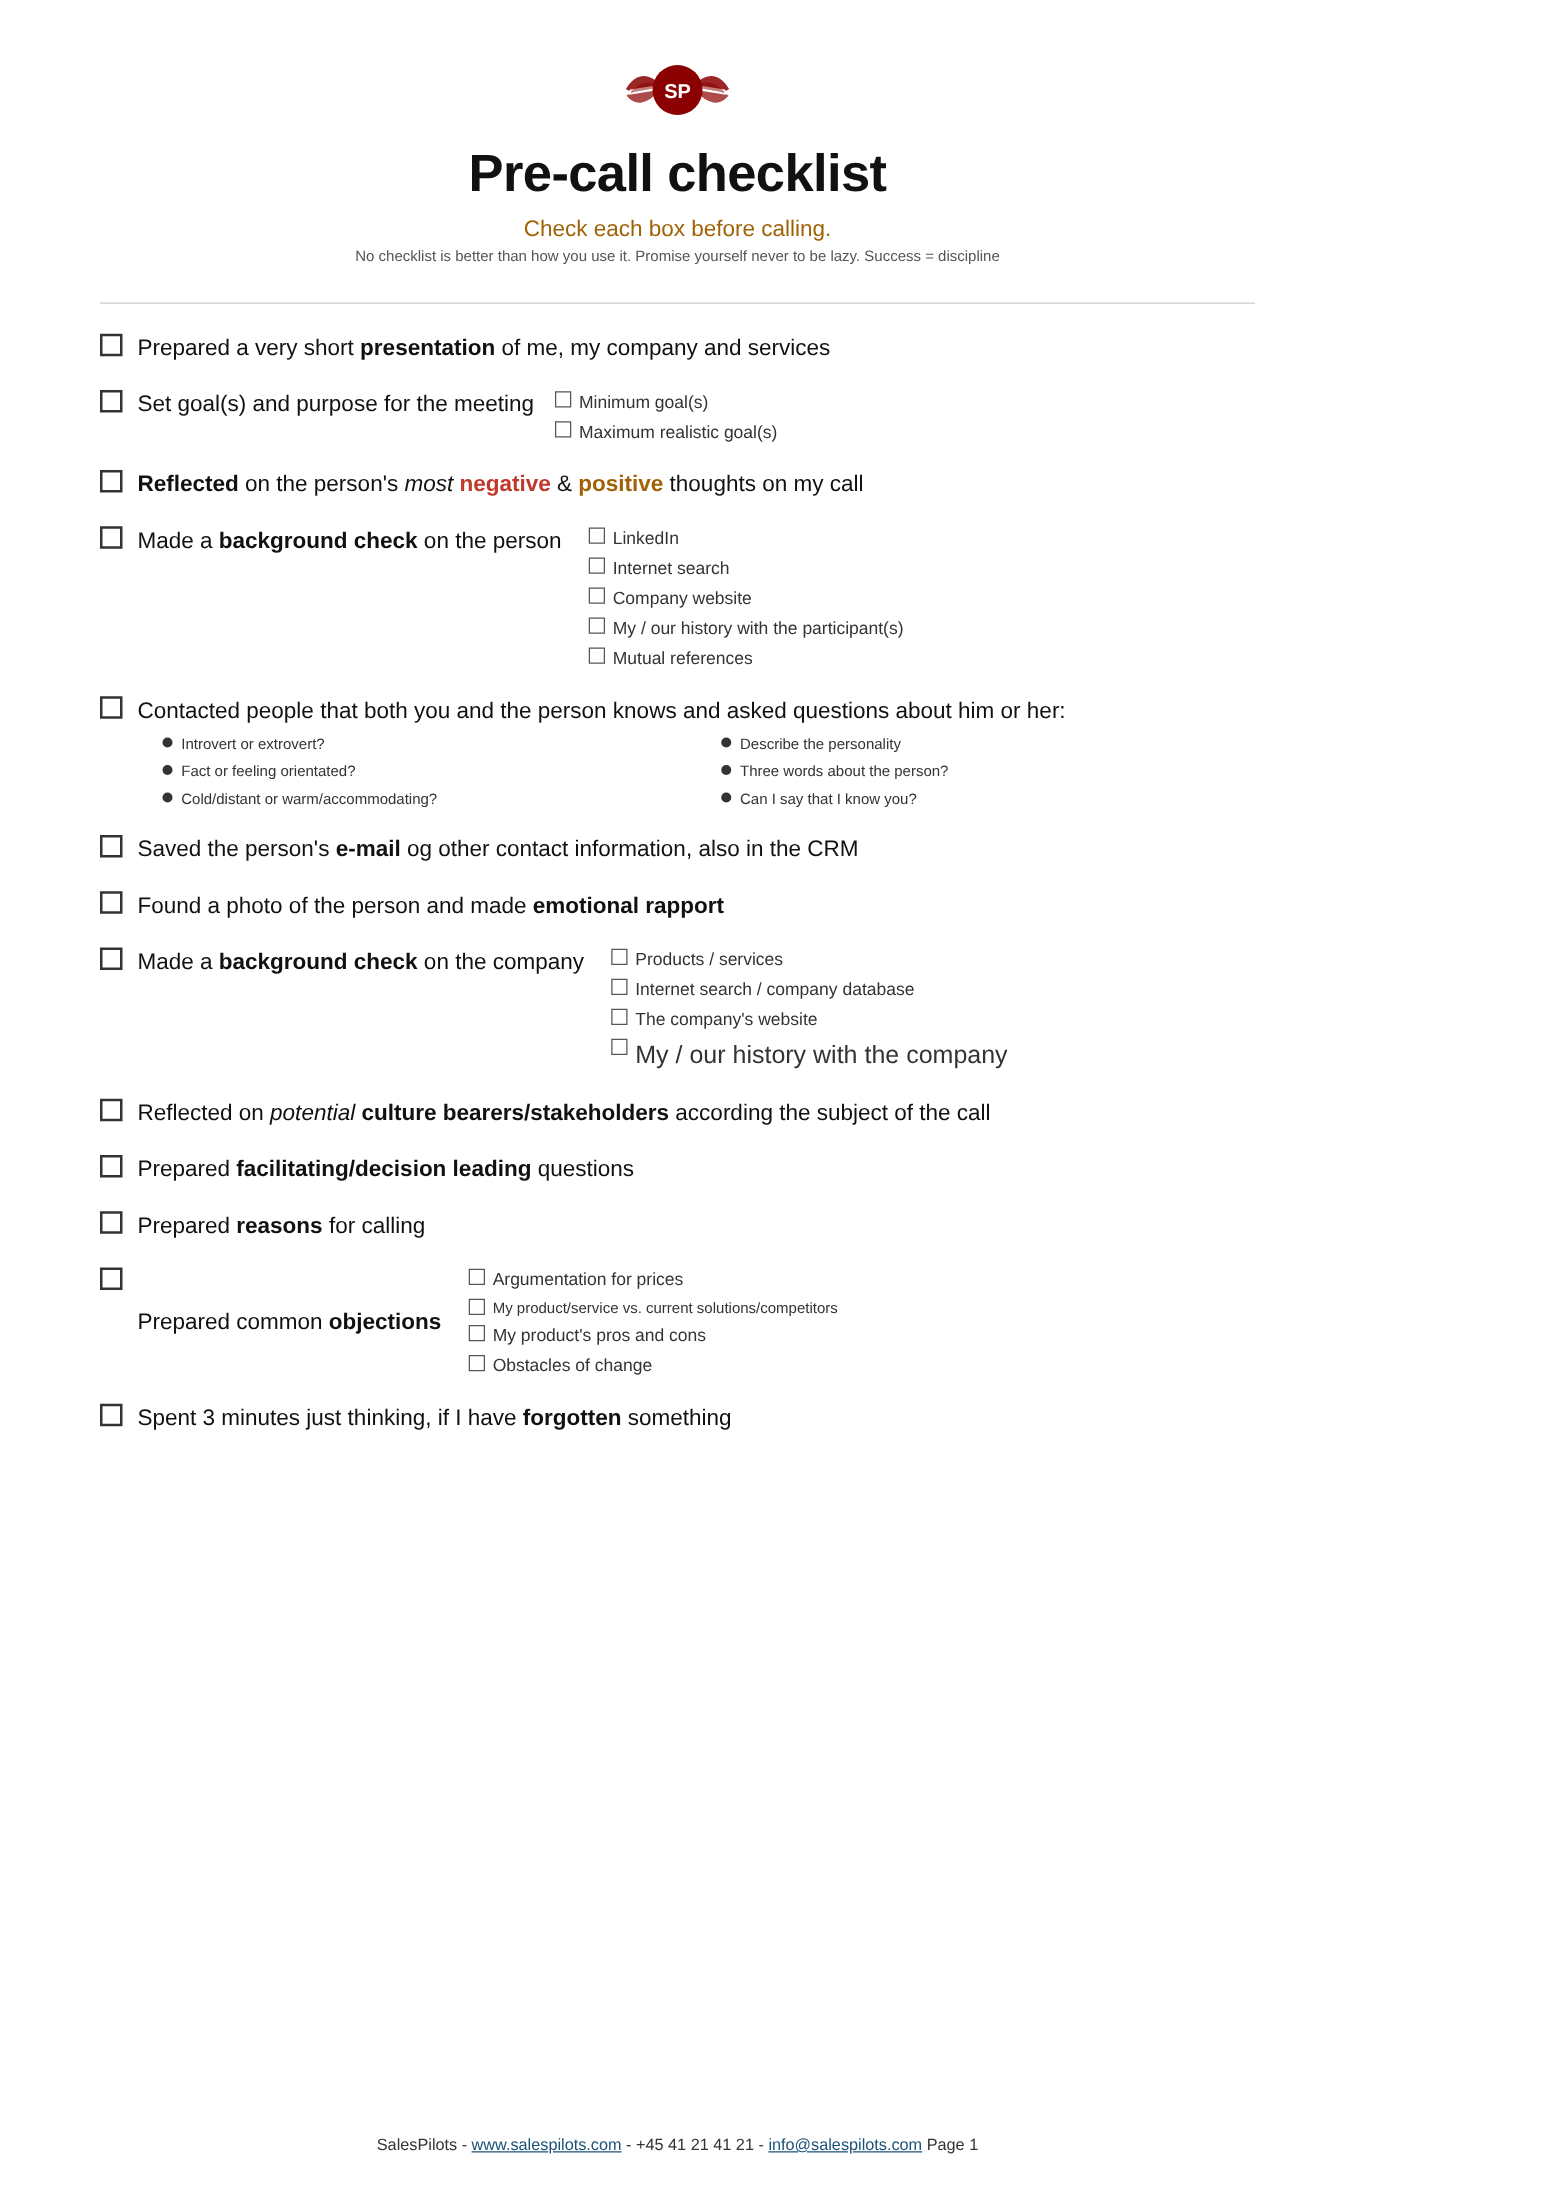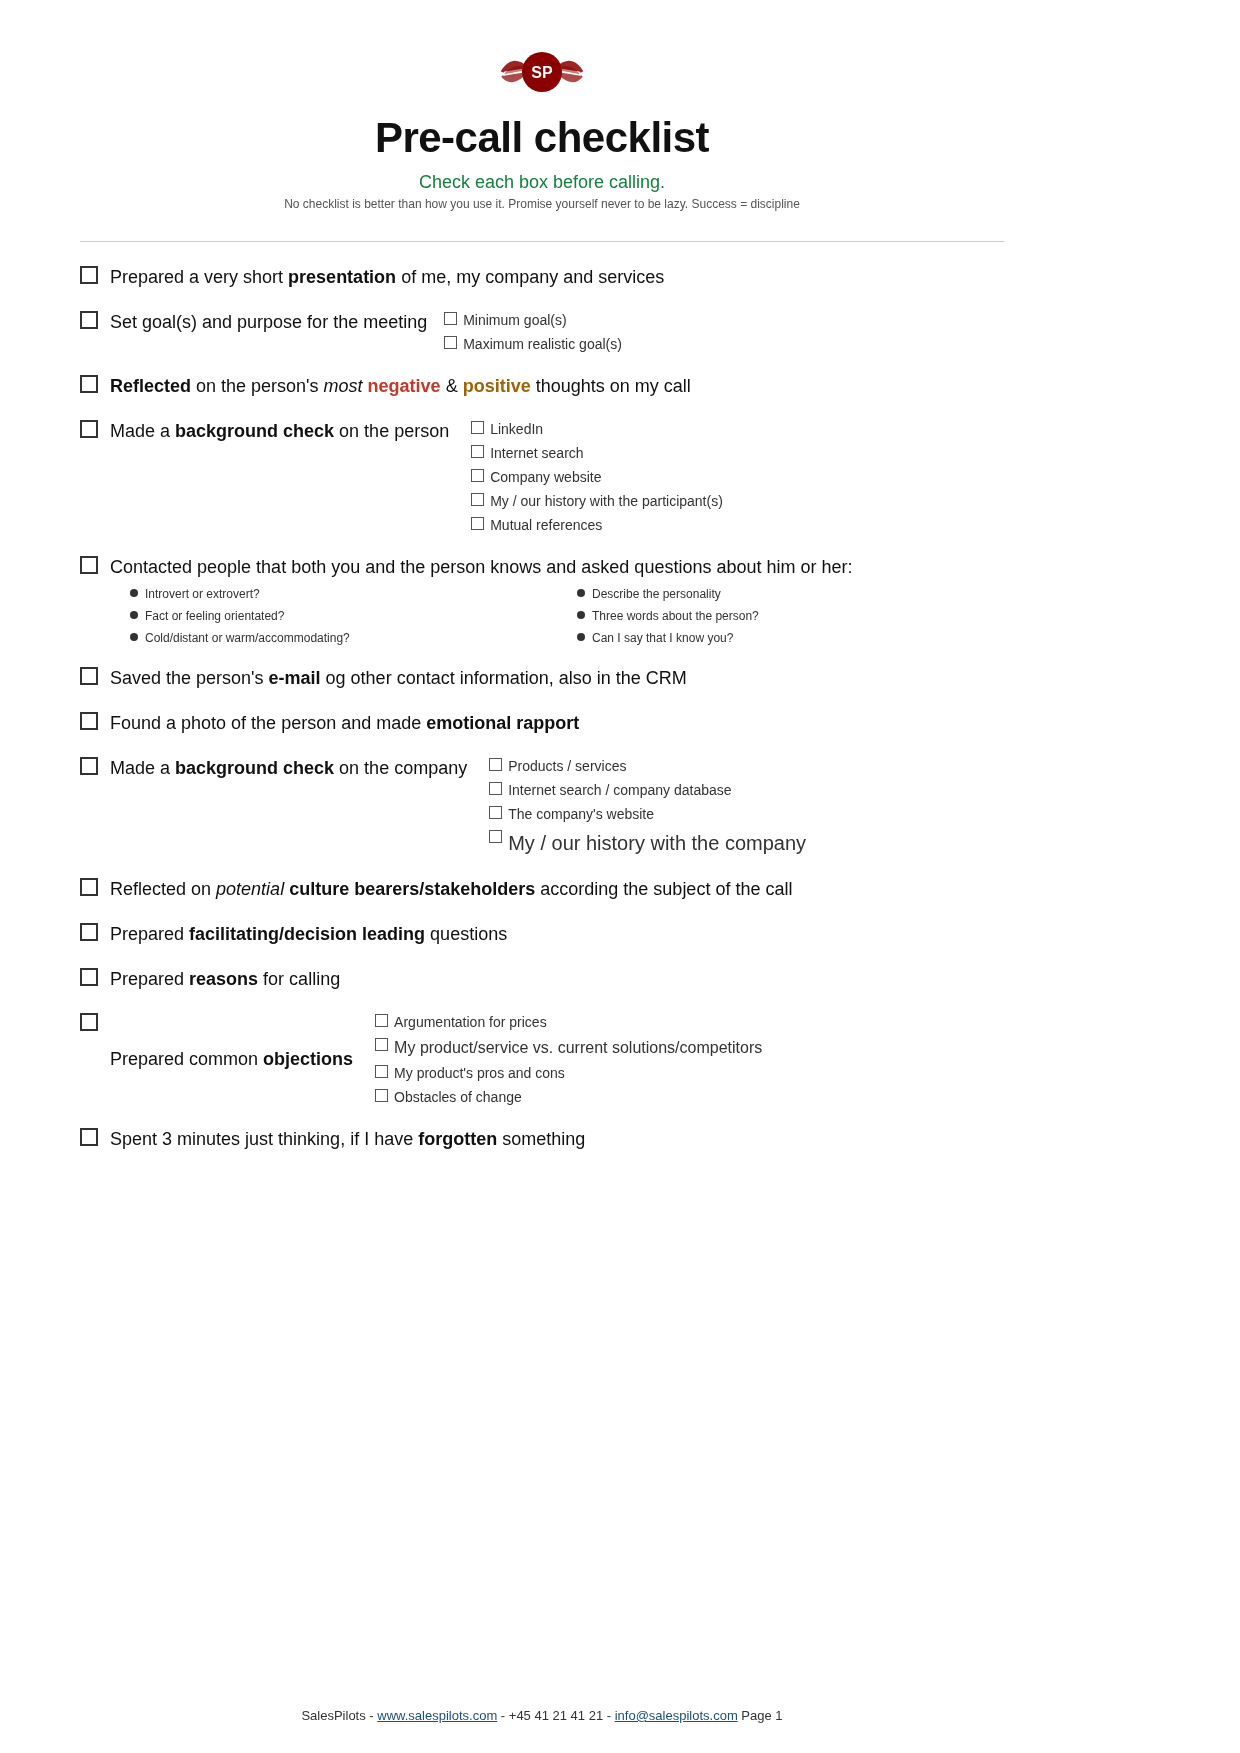--- a/index.html
+++ b/index.html
@@ -25,21 +25,21 @@
     }
     .main-title {
       font-size: 42px;
       font-weight: 900;
       color: #111;
       margin-bottom: 10px;
       letter-spacing: -0.5px;
     }
     .subtitle-main {
       font-size: 18px;
-      color: #15803d;
+      color: #a16207;
       margin-bottom: 4px;
     }
     .subtitle-sub {
       font-size: 12px;
       color: #555;
     }
     .divider {
       border: none;
       border-top: 1px solid #ccc;
       margin: 22px 0;
@@ -326,21 +326,21 @@
       <span class="checkbox"></span>
       <span class="item-text" style="display:flex; align-items:center; flex-wrap:wrap;">
         <span>Prepared common <b>objections</b>&nbsp;&nbsp;</span>
         <span class="sub-column">
           <span class="inline-sub-item">
             <span class="small-checkbox"></span>
             <span style="font-size:14px;">Argumentation for prices</span>
           </span>
           <span class="inline-sub-item">
             <span class="small-checkbox"></span>
-            <span style="font-size:16px;">My product/service vs. current solutions/competitors</span>
+            <span style="font-size:12px;">My product/service vs. current solutions/competitors</span>
           </span>
           <span class="inline-sub-item">
             <span class="small-checkbox"></span>
             <span style="font-size:14px;">My product's pros and cons</span>
           </span>
           <span class="inline-sub-item">
             <span class="small-checkbox"></span>
             <span style="font-size:14px;">Obstacles of change</span>
           </span>
         </span>

